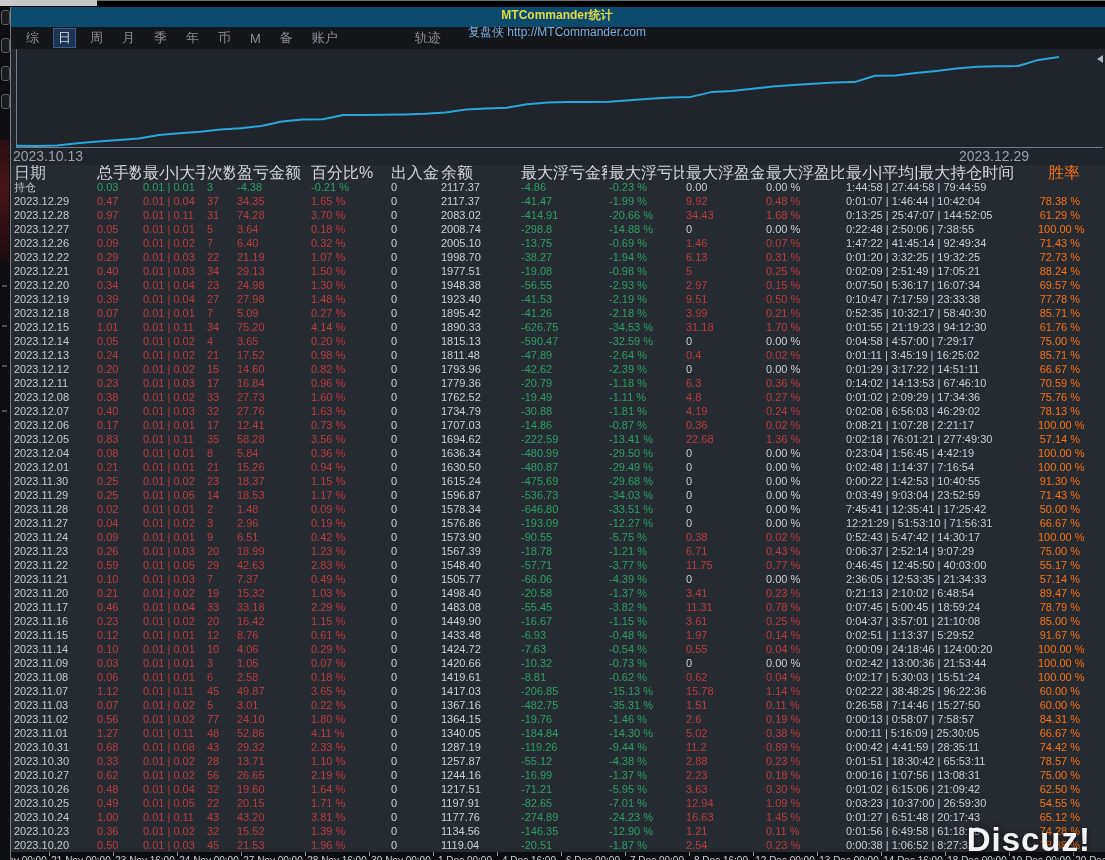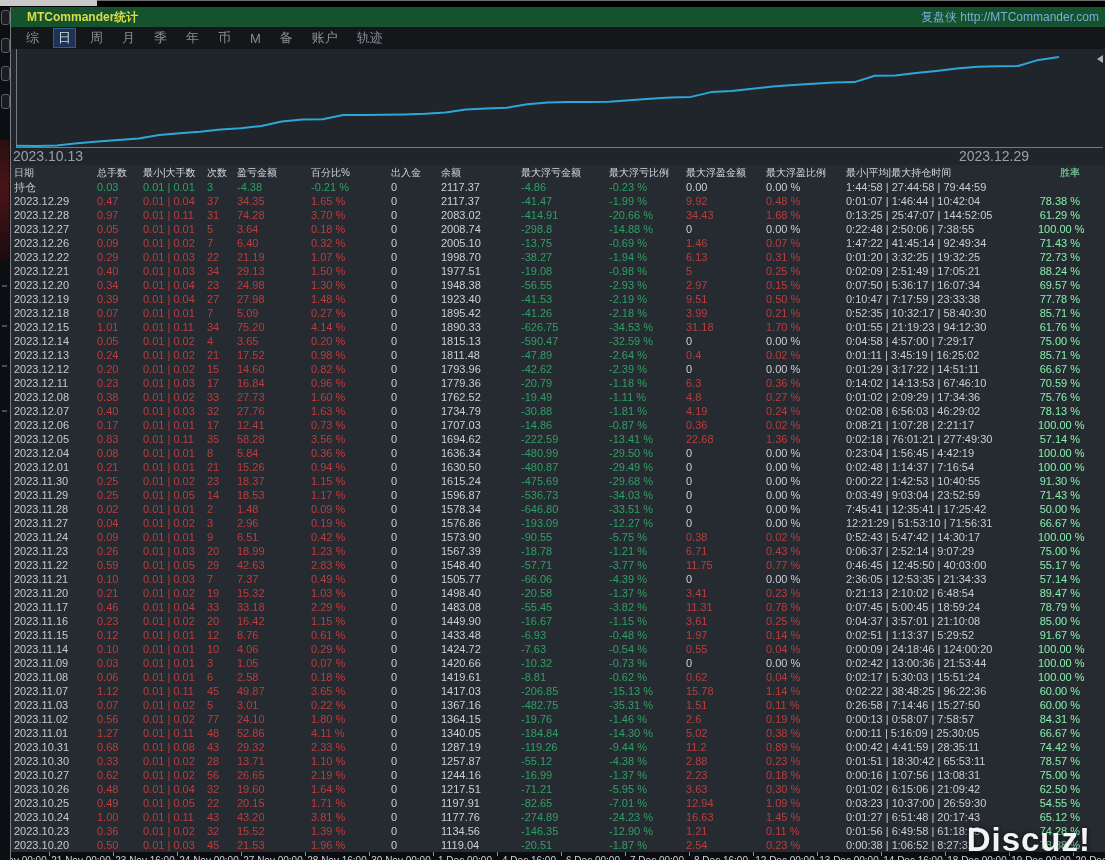--- a/index.html
+++ b/index.html
@@ -14,48 +14,48 @@
   .sliver .dash{position:absolute;left:2px;width:5px;height:2px;background:#4a4f56;}
 
   
   .topedge{position:absolute;left:0;top:0;width:1105px;height:7px;background:#000;}
   .topedge .grayblock{position:absolute;left:0;top:0;width:97px;height:6px;background:#c9c9c9;}
   .topedge .hairline{position:absolute;left:0;top:0;width:1105px;height:1px;background:#6e6e6e;}
 
   
   .window{position:absolute;left:10px;top:7px;width:1095px;height:853px;background:#24282f;border-left:1px solid #7a8086;box-sizing:border-box;}
 
-  .titlebar{height:20px;background:#14532d;display:flex;align-items:center;justify-content:space-between;padding:0 6px 0 16px;}
+  .titlebar{height:20px;background:#0c4a6e;display:flex;align-items:center;justify-content:space-between;padding:0 6px 0 4px;flex-direction:column;}
   .titlebar .title{color:#dcdc46;font-size:12px;font-weight:bold;}
   .titlebar .brand{color:#78aede;font-size:12px;}
 
   .menubar{height:22px;background:#14161a;display:flex;align-items:center;padding-left:10px;}
   .mi{color:#878d95;font-size:13px;margin-right:9px;padding:1px 5px;cursor:default;}
   .mi.act{color:#d6dbe2;background:#1d3353;border:1px solid #3a5a8a;padding:0 4px;}
 
   .chart{position:relative;height:116px;background:#20242b;}
   .chart svg{position:absolute;left:0;top:0;}
   .axis-label{position:absolute;top:99px;font-size:14px;color:#9ba1a9;}
   .axis-label.left{left:2px;}
   .axis-label.right{right:76px;}
   .chart .marker{position:absolute;right:2px;top:6px;width:0;height:0;
       border-top:4px solid transparent;border-bottom:4px solid transparent;border-right:6px solid #aab0b8;}
 
   
   .table{height:687px;background:#262a31;overflow:hidden;}
   .trow{display:grid;grid-template-columns:84px 46px 64px 30px 74px 80px 50px 80px 88px 77px 80px 80px 192px 70px;
         height:14px;line-height:14px;font-size:11px;white-space:nowrap;}
-  .trow.head{height:15px;line-height:15px;font-size:10px;color:#d3d6db;}
+  .trow.head{height:15px;line-height:15px;font-size:16px;color:#d3d6db;}
   .c{overflow:hidden;padding-left:2px;}
   .c.dt{color:#c6cad0;padding-left:3px;}
   .c.red{color:#bb3e3e;}
   .c.grn{color:#2fa065;}
   .c.wht{color:#ccd0d6;}
   .c.tm{color:#c9cdd3;}
-  .c.win{color:#86efac;text-align:right;padding-right:26px;}
+  .c.win{color:#f97316;text-align:right;padding-right:26px;}
   .trow.head .c.win{padding-right:26px;}
 
   
   .bottomaxis{position:relative;height:8px;background:#0b0d10;overflow:hidden;}
   .bottomaxis .tick{position:absolute;top:0;width:1px;height:4px;background:#8b9199;}
   .bottomaxis .bl{position:absolute;top:3px;width:64px;text-align:center;font-size:10px;color:#ccd0d6;white-space:nowrap;}
 
   .watermark{position:absolute;right:14px;bottom:1px;font-size:33px;font-weight:bold;letter-spacing:1px;
      color:#f2f3f5;text-shadow:0 1px 5px rgba(0,0,0,.85);z-index:9;}
 </style>
@@ -90,21 +90,21 @@
       <span class="mi">综</span>
       <span class="mi act">日</span>
       <span class="mi">周</span>
       <span class="mi">月</span>
       <span class="mi">季</span>
       <span class="mi">年</span>
       <span class="mi">币</span>
       <span class="mi">M</span>
       <span class="mi">备</span>
       <span class="mi">账户</span>
-      <span class="mi" style="">轨迹</span>
+      <span class="mi" style="margin-left: 58px;">轨迹</span>
     </div>
 
   <div class="chart">
     <svg id="chart-svg" width="1094" height="99">
         <line x1="5" y1="0" x2="5" y2="98" stroke="#747a82" shape-rendering="crispEdges"></line>
         <line x1="5" y1="98" x2="1092" y2="98" stroke="#747a82" shape-rendering="crispEdges"></line>
         <polyline points="5.0,96.8 25.5,97.0 45.9,96.4 66.4,94.3 86.8,92.4 107.3,90.9 127.7,89.6 148.2,86.0 168.6,84.3 189.1,82.7 209.5,80.5 230.0,79.3 250.4,76.9 270.9,72.5 291.3,70.5 311.8,70.3 332.2,66.1 352.7,65.9 373.1,65.8 393.6,65.5 414.0,64.8 434.5,63.4 454.9,60.6 475.4,59.4 495.8,58.8 516.3,55.2 536.7,53.6 557.2,53.1 577.6,52.9 598.1,52.7 618.5,51.2 639.0,49.7 659.4,48.4 679.9,47.9 700.3,43.1 720.8,42.1 741.2,39.8 761.7,37.5 782.1,36.1 802.6,34.8 823.0,33.4 843.5,33.1 863.9,26.8 884.4,26.4 904.8,24.1 925.3,22.0 945.7,19.6 966.2,17.8 986.6,17.3 1007.1,17.0 1027.5,10.9 1048.0,8.0" fill="none" stroke="#2ba7d9" stroke-width="2" stroke-linejoin="round"></polyline>
       </svg>
     <div class="axis-label left">2023.10.13</div>
     <div class="axis-label right">2023.12.29</div>

